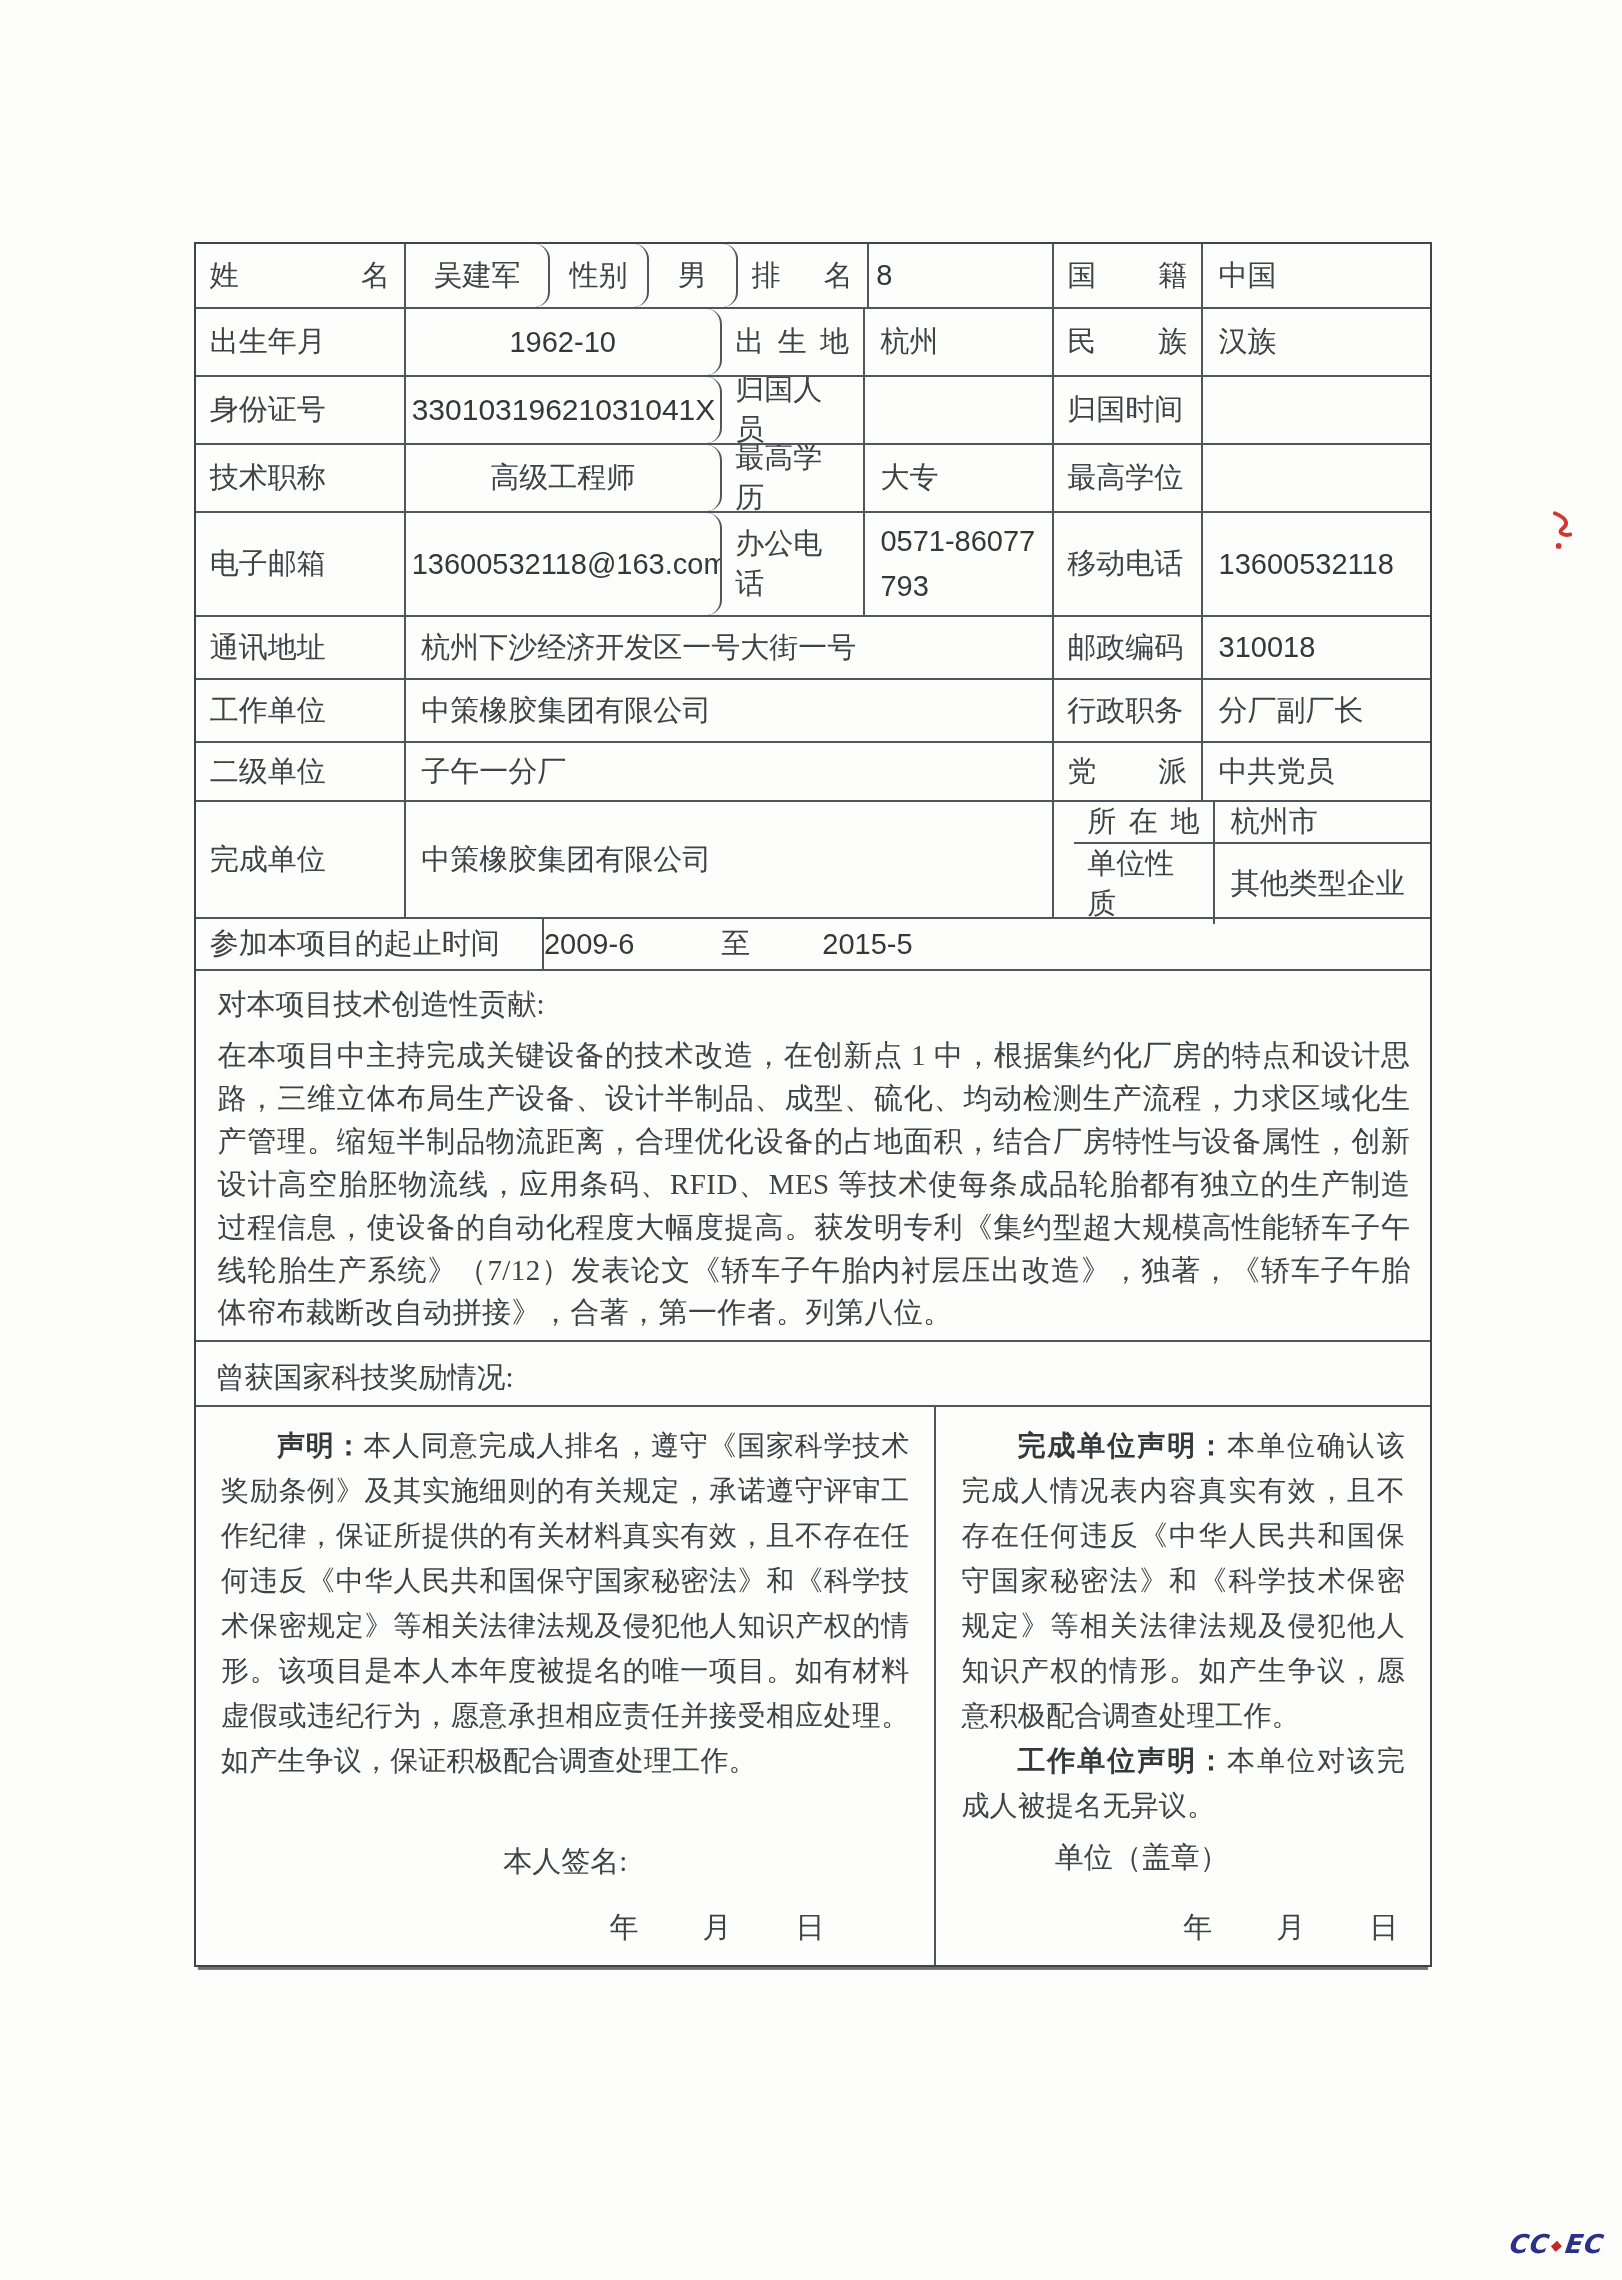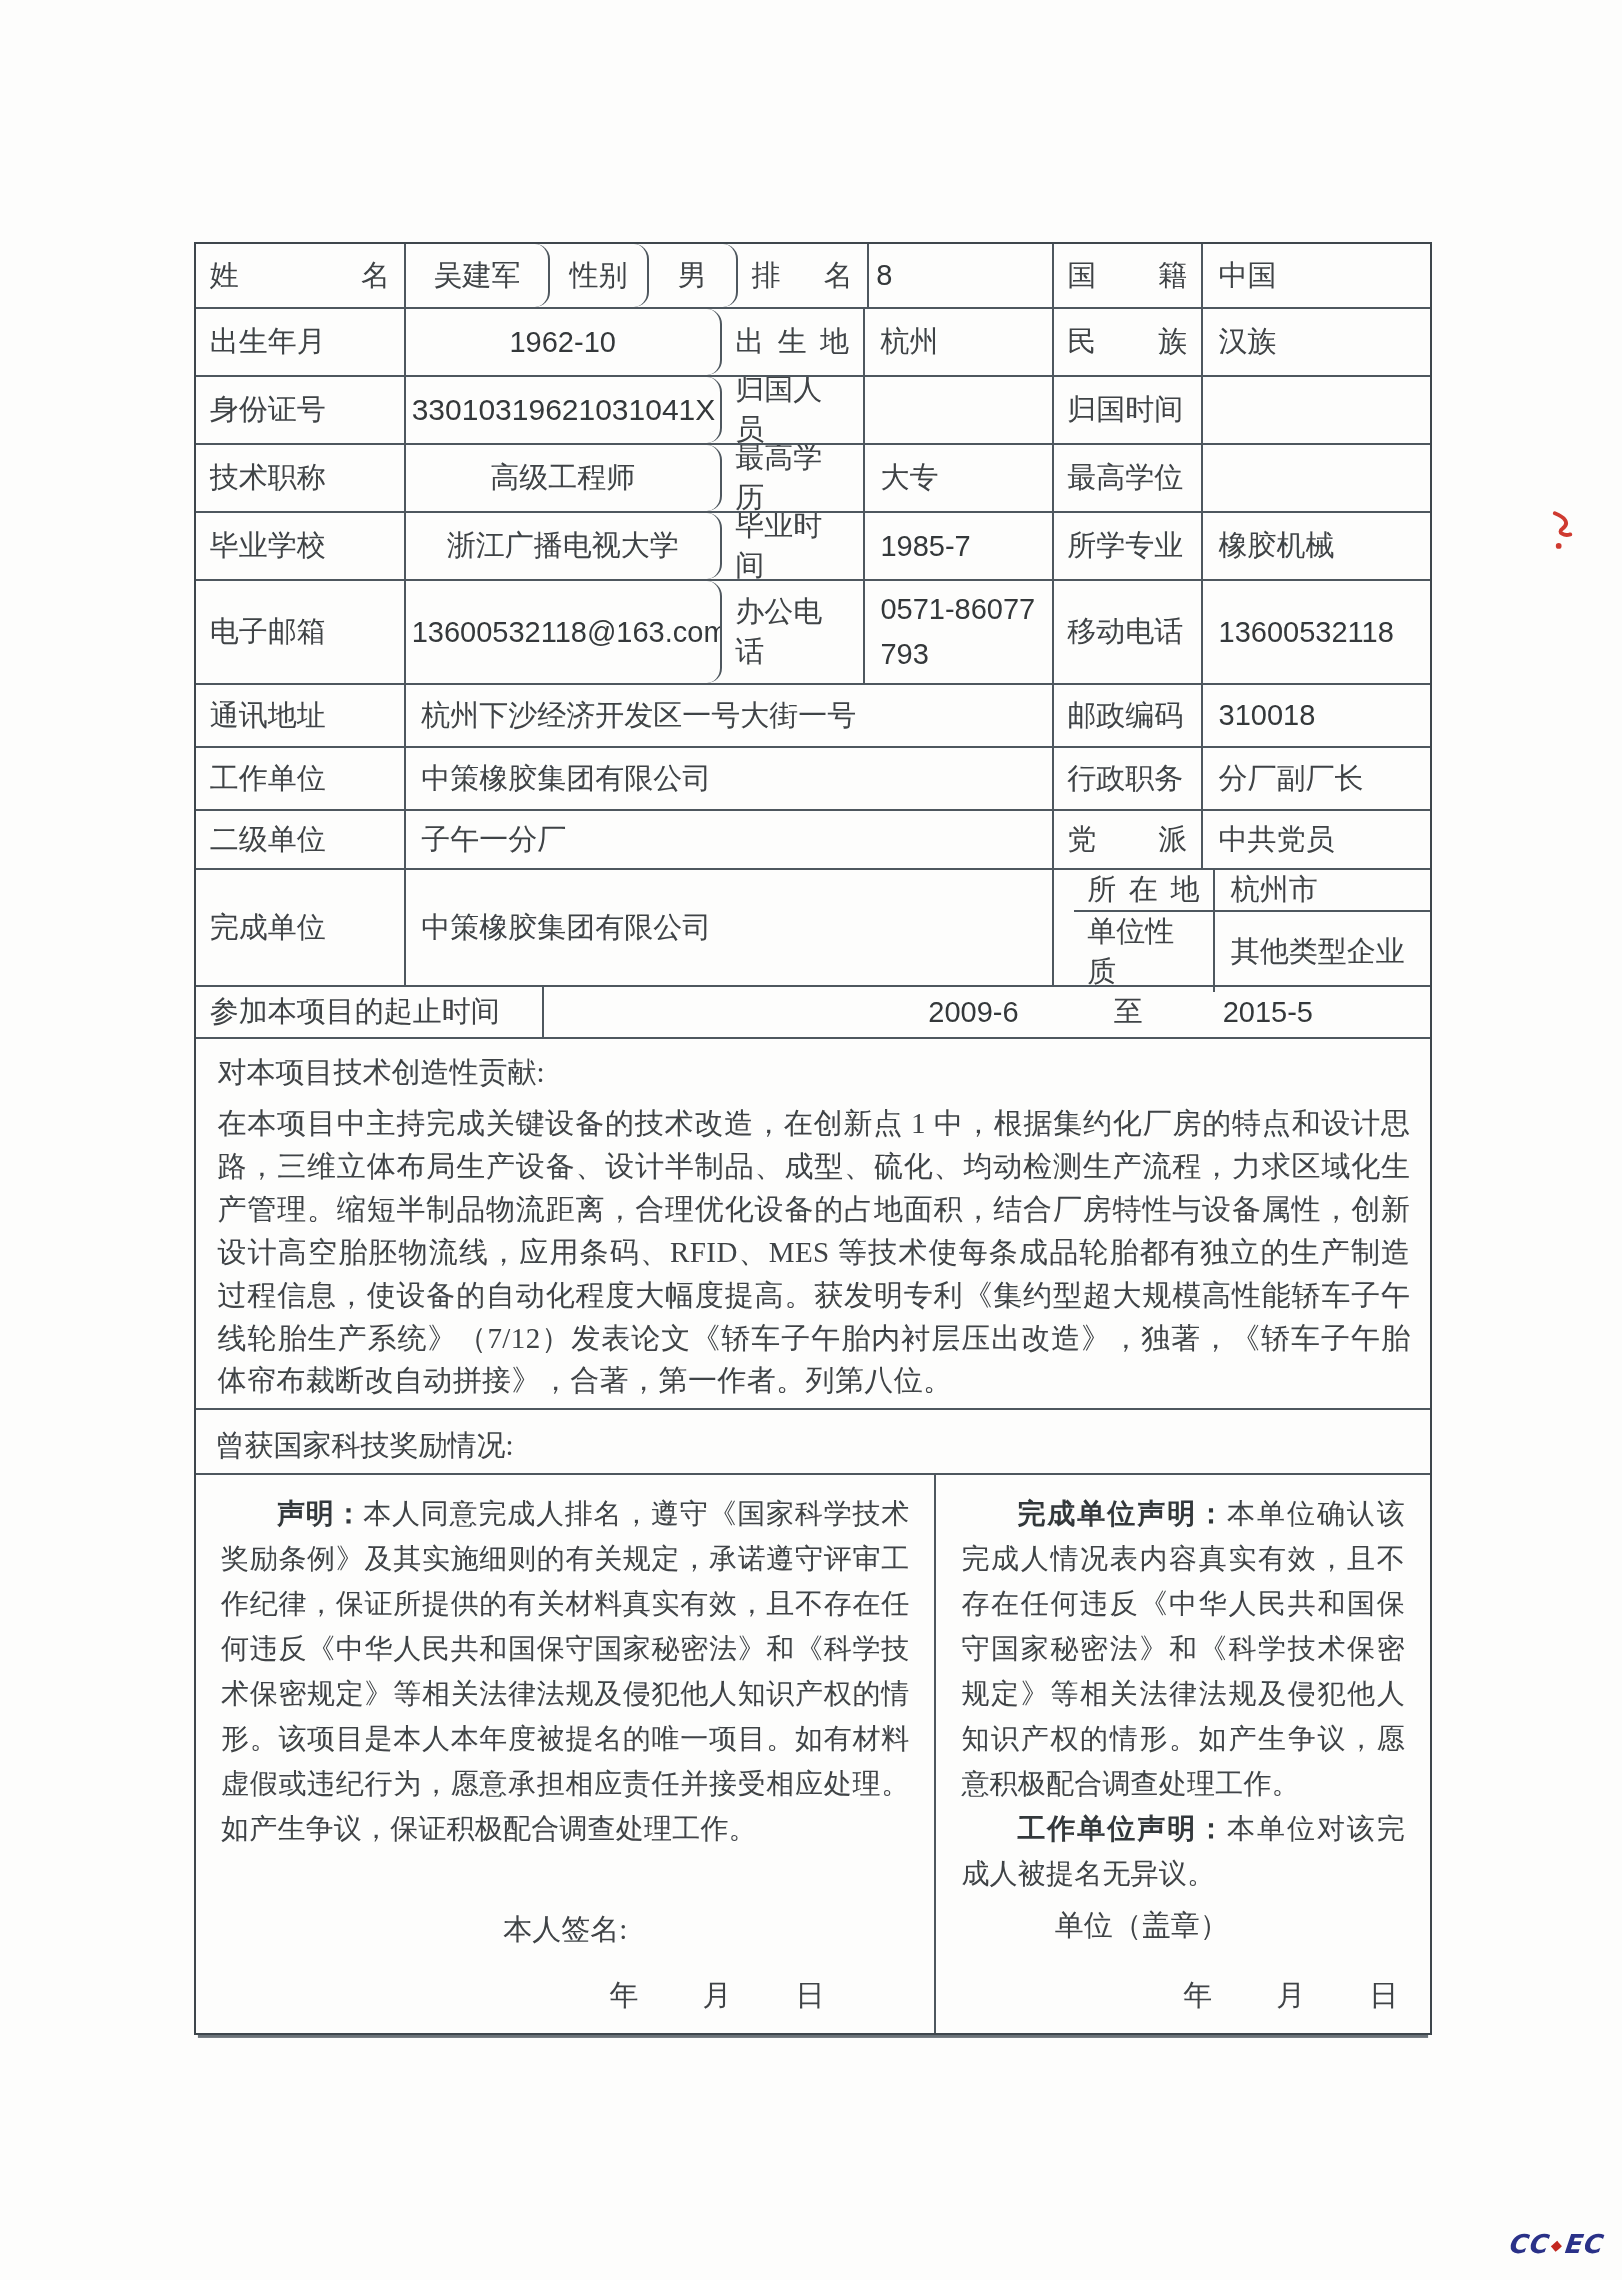--- a/index.html
+++ b/index.html
@@ -45,21 +45,21 @@
   .w525{width:52.5%}.w282{width:28.2%}.w718{width:71.8%}.w60p{width:60%}.w40p{width:40%}
 
   .rcol{display:flex;flex-direction:column;width:30.5%;padding-left:20px;}
   .subrow{display:flex;flex:1;border-bottom:2px solid var(--line);}
   .subrow:last-child{border-bottom:none;}
   .subrow .cell{border-right:2px solid var(--line);}
   .subrow .cell:last-child{border-right:none;}
   .sub-label{width:39.7%}
   .sub-val{width:60.3%}
 
-  .period-val{display:flex;align-items:center;justify-content:flex-end;gap:12px;}
+  .period-val{display:flex;align-items:center;justify-content:flex-start;gap:4px;}
   .period-val .num{width:auto;padding:0;}
   .period-sep{margin:0 68px 0 83px;font-size:29px;}
   .period-end{margin-right:117px;}
 
   .block-cell{display:block;padding:11.7px 19.5px 9.8px 21.5px;}
   .para-head{font-size:29px;line-height:1.5;margin-bottom:7.8px;}
   .para-body{font-size:29px;line-height:1.48;text-align:justify;letter-spacing:0.4px;}
 
   .awards-cell{display:block;padding:13.7px 19.5px;}
 
@@ -171,40 +171,20 @@
           <span class="t">大专</span>
         </div>
       <div class="cell label w121">
           <span class="t">最高学位</span>
         </div>
       <div class="cell val w184">
           <span class="t"></span>
         </div>
     </div>
 
-    <div class="row h70">
-      <div class="cell label w17">
-          <span class="t">毕业学校</span>
-        </div>
-      <div class="cell center w256">
-          <span class="t">浙江广播电视大学</span>
-        </div>
-      <div class="cell label w116">
-          <span class="t">毕业时间</span>
-        </div>
-      <div class="cell val w153">
-          <span class="t num">1985-7</span>
-        </div>
-      <div class="cell label w121">
-          <span class="t">所学专业</span>
-        </div>
-      <div class="cell val w184">
-          <span class="t">橡胶机械</span>
-        </div>
-    </div>
 
     <div class="row h107">
       <div class="cell label w17">
           <span class="t">电子邮箱</span>
         </div>
       <div class="cell center w256">
           <span class="t num">13600532118@163.com</span>
         </div>
       <div class="cell label w116">
           <span class="t">办公电话</span>

